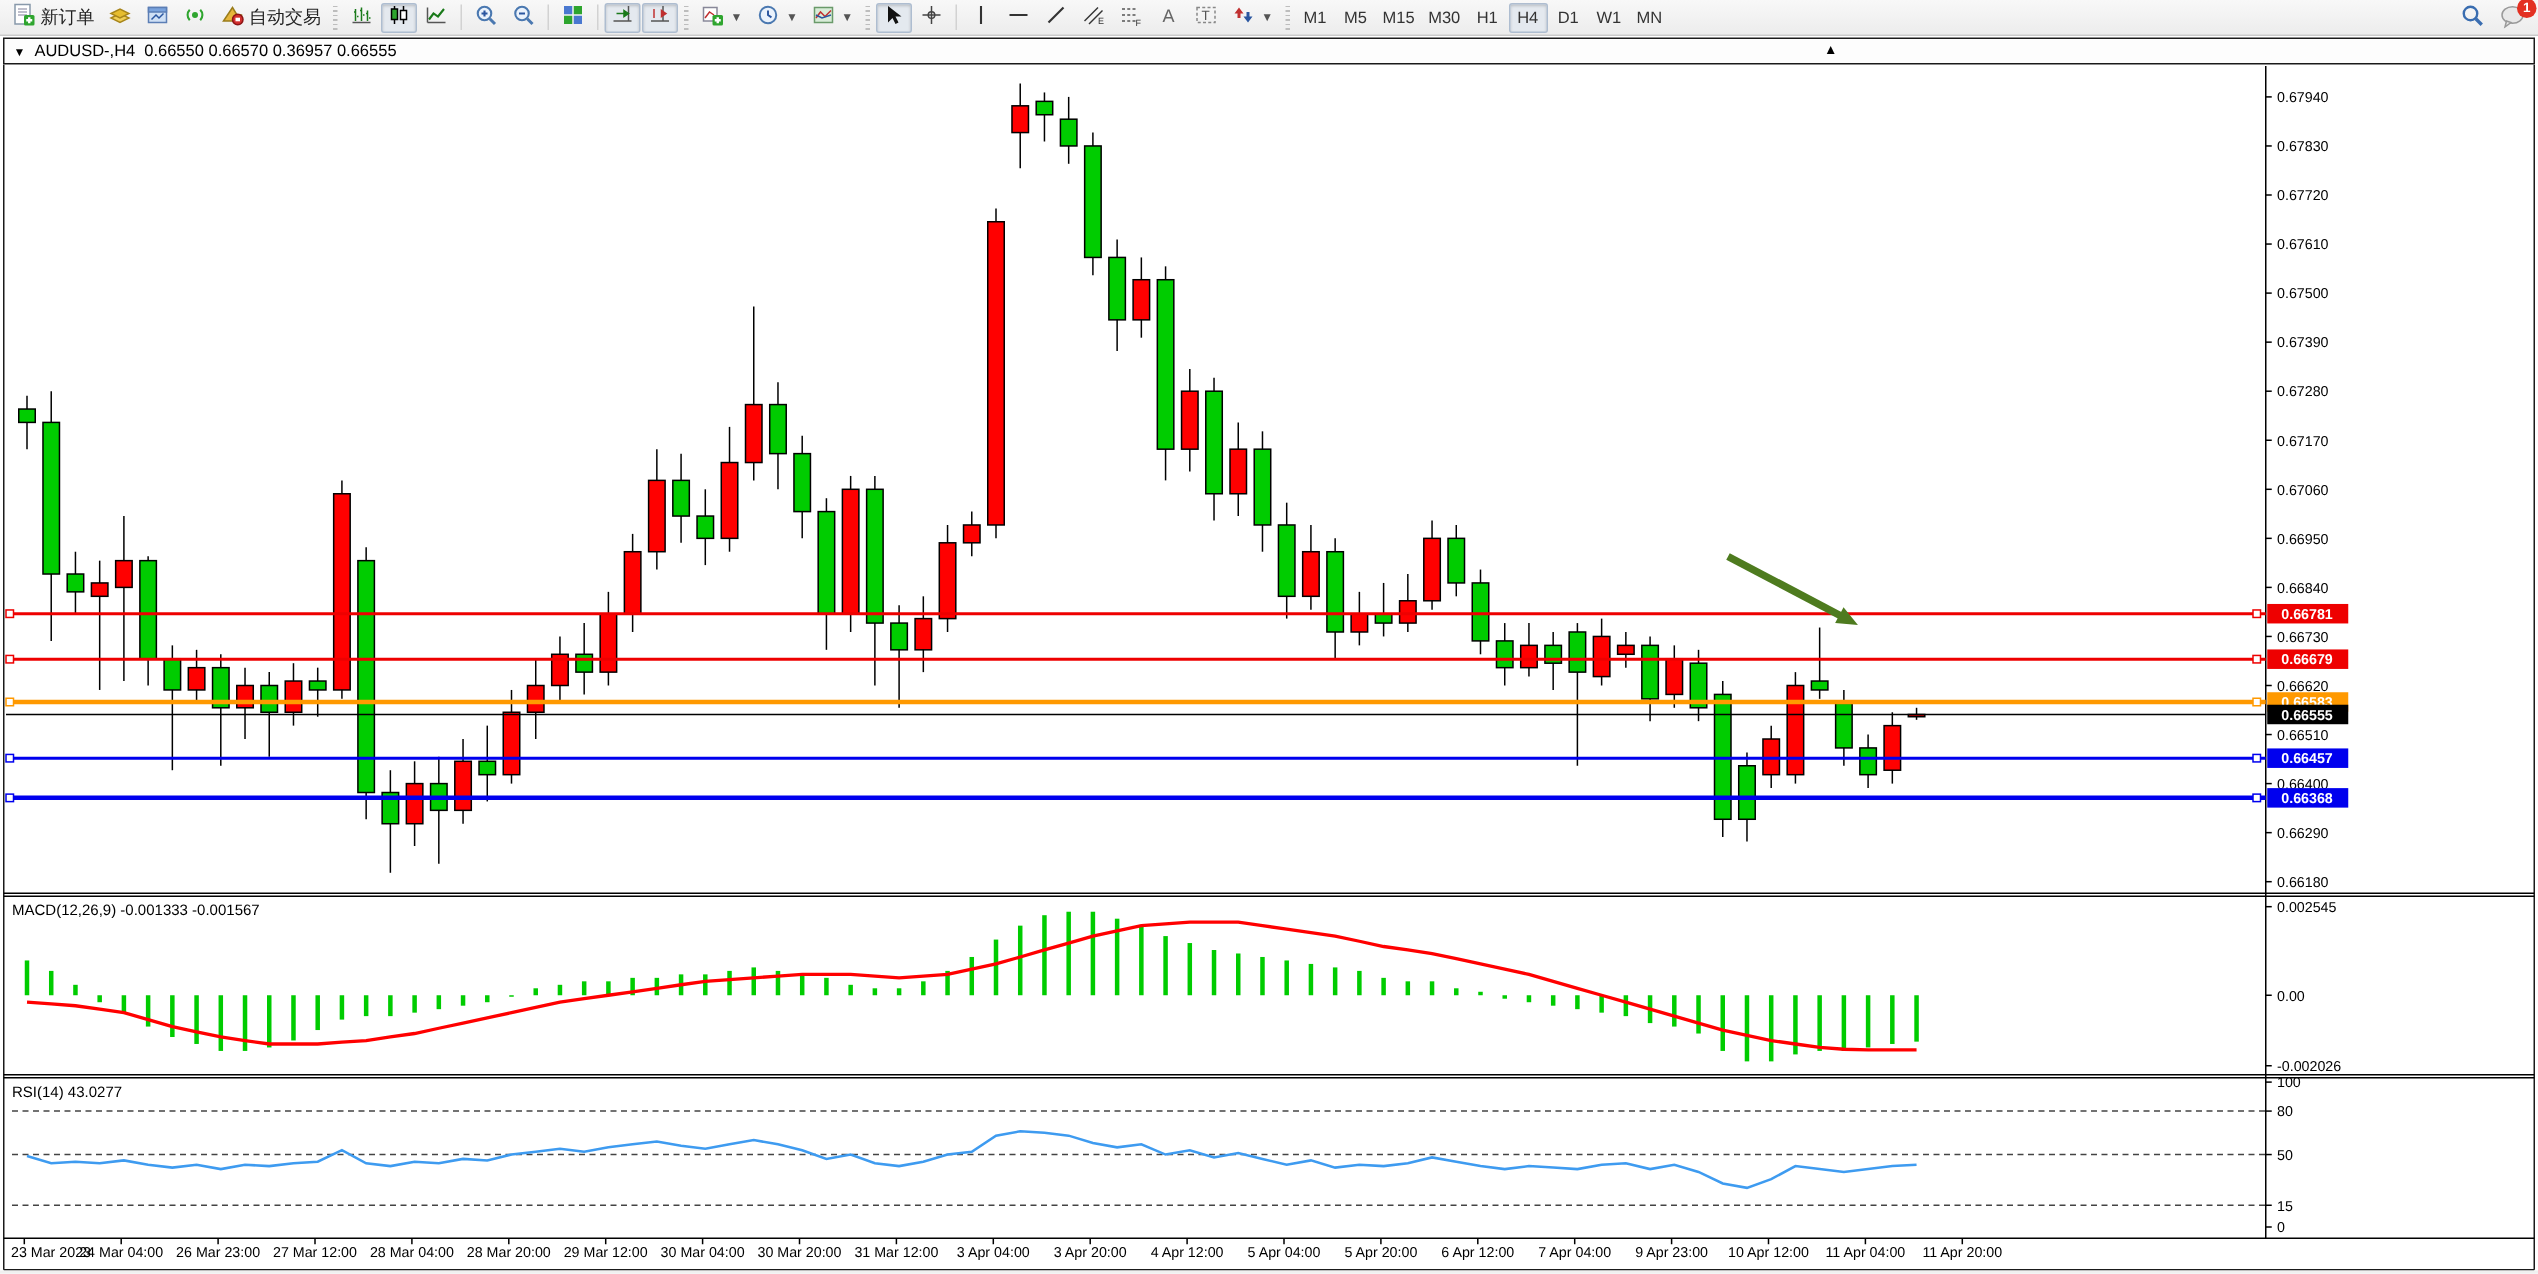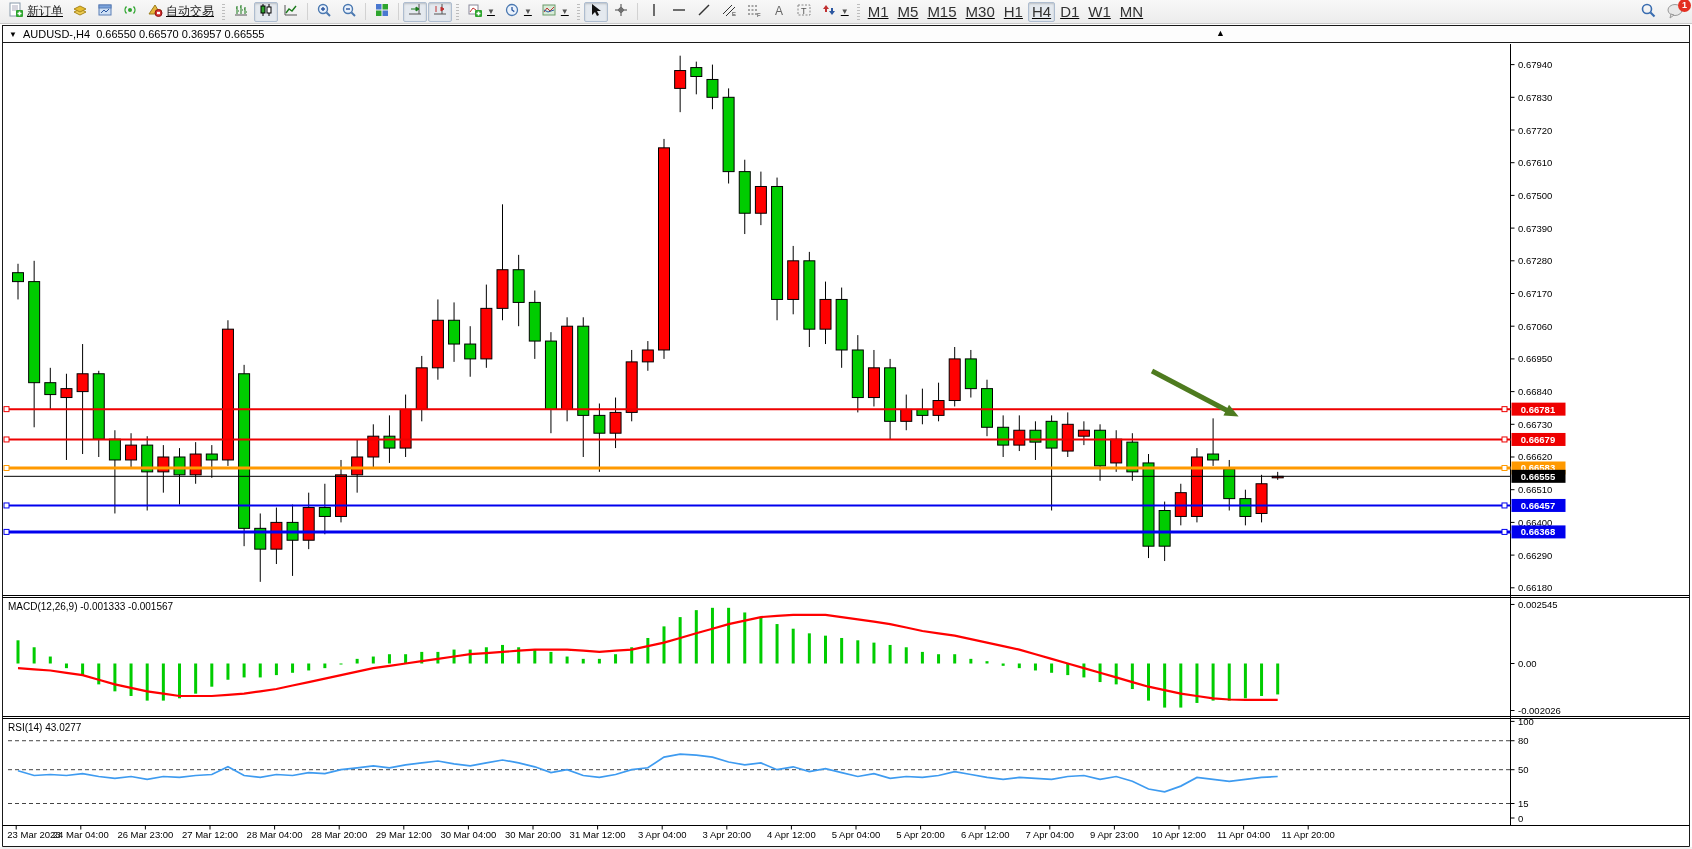--- a/index.html
+++ b/index.html
@@ -3,31 +3,31 @@
 <meta charset="utf-8">
 <style>
   * { margin:0; padding:0; box-sizing:border-box; }
   html,body { width:1692px; height:849px; overflow:hidden;
     font-family:"Liberation Sans", sans-serif; background:#f0f0f0; }
   body { position:relative; }
 
   
   .toolbar { position:absolute; left:0; top:0; width:1692px; height:24px;
     background:linear-gradient(#f8f8f8,#ececec); border-bottom:1px solid #c9c9c9;
-    display:flex; align-items:center; padding:0 4px; gap:1px; z-index:5;text-decoration:underline; }
+    display:flex; align-items:center; padding:0 4px; gap:1px; z-index:5; }
   .tbtn { height:20px; min-width:22px; padding:0 3px; display:flex; align-items:center;
     justify-content:center; gap:3px; border:1px solid transparent; border-radius:2px;
     font-size:12px; color:#222; cursor:default; }
   .tbtn.pressed { background:#e4e9ef; border-color:#aebdd0; box-shadow:inset 0 1px 2px rgba(0,0,0,.18); }
   .tlabel { font-size:12px; white-space:nowrap; }
   .sep { width:1px; height:17px; background:#d2d2d2; margin:0 3px; flex:none; }
   .grip { width:3px; height:16px; margin:0 3px; flex:none;
     background:repeating-linear-gradient(#bdbdbd 0 1px, transparent 1px 3px); }
   .caret { font-size:8px; color:#555; margin-left:1px; }
-  .tf { font-size:15px; color:#333; min-width:26px; }
+  .tf { font-size:11px; color:#333; min-width:26px; }
   .spacer { flex:1; }
   .badge { position:absolute; right:-4px; top:-4px; background:#e33022; color:#fff;
     font-size:9px; font-weight:bold; border-radius:7px; min-width:13px; height:13px;
     display:flex; align-items:center; justify-content:center; padding:0 2px; }
   .rel { position:relative; }
 
   
   .title-bar { position:absolute; left:2px; top:25px; width:1688px; height:18px;
     background:#fdfdfd; border:1px solid #1a1a1a; display:flex; align-items:center;
     font-size:11px; color:#000; padding:0 6px; gap:6px; z-index:4; }

